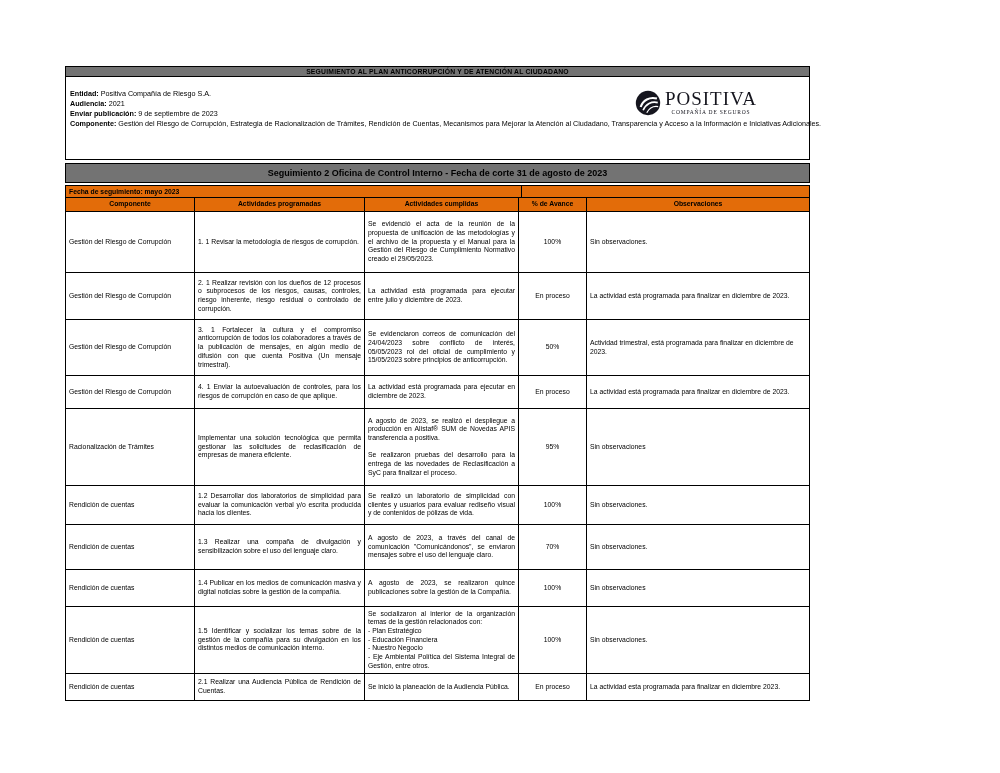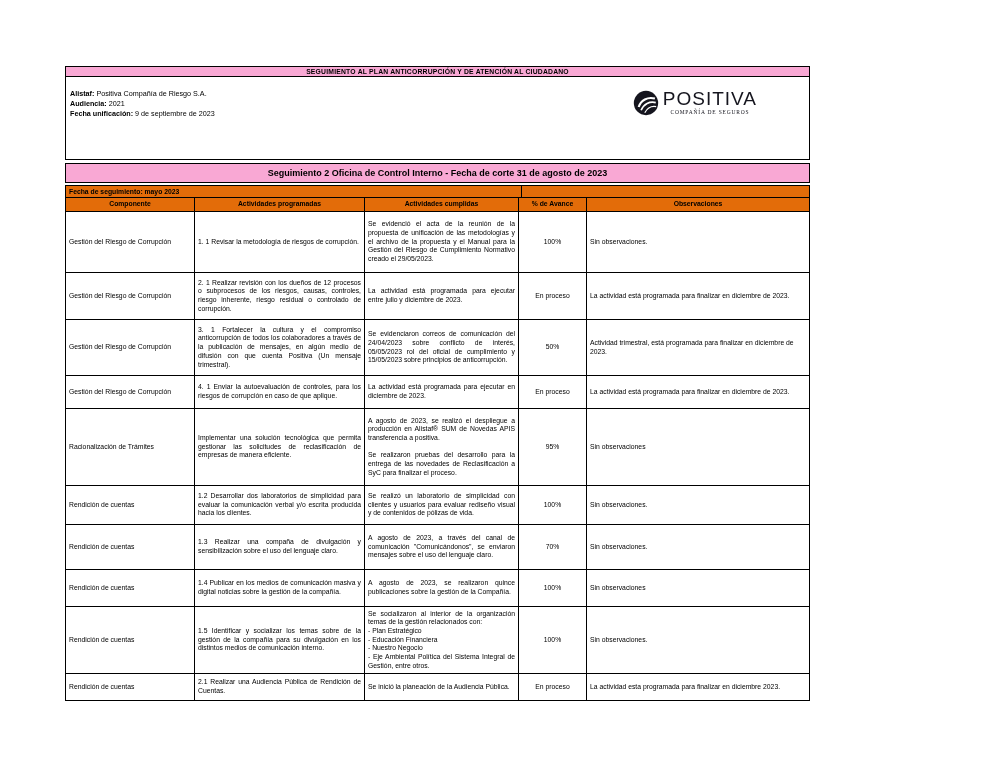--- a/index.html
+++ b/index.html
@@ -1,35 +1,35 @@
 <!DOCTYPE html>
 <html><head>
 <meta charset="utf-8">
 <style>
   html,body{margin:0;padding:0;background:#ffffff;}
   body{width:1000px;height:773px;position:relative;overflow:hidden;
        font-family:"Liberation Sans", sans-serif;color:#000;}
   .doc{position:absolute;left:65px;top:66px;width:745px;box-sizing:border-box;}
 
   
-  .band{box-sizing:border-box;background:#f9a8d4;border:1.5px solid #000;}
+  .band{box-sizing:border-box;background:#737373;border:1.5px solid #000;}
   .title-band{height:11px;display:flex;align-items:center;justify-content:center;
               font-size:6.8px;font-weight:bold;letter-spacing:.2px;}
   .section-band{margin-top:3px;height:20px;display:flex;align-items:center;justify-content:center;
                 font-size:9px;font-weight:bold;}
 
   
   .info-box{box-sizing:border-box;border:1.5px solid #000;border-top:none;height:83px;
             position:relative;padding:12px 4px 0 4px;background:#fff;}
   .info-line{font-size:7.2px;line-height:10px;white-space:nowrap;}
   .info-line b{font-weight:bold;}
 
   .logo{position:absolute;top:12px;right:52px;display:flex;align-items:flex-start;gap:4px;}
   .logo-icon{margin-top:1px;}
-  .logo-name{font-family:Liberation Sans, sans-serif;font-size:19px;line-height:19px;
+  .logo-name{font-family:Liberation Serif, serif;font-size:19px;line-height:19px;
              letter-spacing:1px;color:#15151e;}
   .logo-tag{font-family:"Liberation Serif", serif;font-size:5.5px;letter-spacing:.8px;
             color:#15151e;text-align:center;margin-top:1px;}
 
   
   .tbl{box-sizing:border-box;border:1.5px solid #000;margin-top:2px;}
   .fecha-row{display:grid;grid-template-columns:456px 1fr;background:#E36C09;
              border-bottom:1.5px solid #000;}
   .fecha-left{font-size:6.8px;font-weight:bold;line-height:11px;height:11px;
               padding-left:3px;border-right:1.5px solid #000;}
@@ -54,30 +54,34 @@
 <body>
 
 <div class="doc">
 
   <div class="band title-band">
     <span>SEGUIMIENTO AL PLAN ANTICORRUPCIÓN Y DE ATENCIÓN AL CIUDADANO</span>
   </div>
 
   <div class="info-box">
     <div class="info-line">
-      <b>Alistaf:</b>
+      <b>Entidad:</b>
       <span>Positiva Compañía de Riesgo S.A.</span>
     </div>
     <div class="info-line">
       <b>Audiencia:</b>
       <span>2021</span>
     </div>
     <div class="info-line">
-      <b>Fecha unificación:</b>
+      <b>Enviar publicación:</b>
       <span>9 de septiembre de 2023</span>
+    </div>
+    <div class="info-line">
+      <b>Componente:</b>
+      <span>Gestión del Riesgo de Corrupción,  Estrategia de Racionalización de Trámites, Rendición de Cuentas, Mecanismos para Mejorar la Atención al Ciudadano, Transparencia y Acceso a la Información e Iniciativas Adicionales.</span>
     </div>
 
     <div class="logo">
       <svg class="logo-icon" width="26" height="26" viewBox="0 0 32 32">
         <circle cx="16" cy="16" r="15" fill="#15151e"></circle>
         <path d="M7 21 C9.5 12.5 18 8 27 10.5" stroke="#ffffff" stroke-width="2.6" fill="none"></path>
         <path d="M10 25 C13 17.5 20.5 13.5 28 15.5" stroke="#ffffff" stroke-width="2" fill="none"></path>
         <path d="M14.5 28 C17.5 22.5 23 19.5 28.5 20.5" stroke="#ffffff" stroke-width="1.5" fill="none"></path>
       </svg>
       <div class="logo-text">

